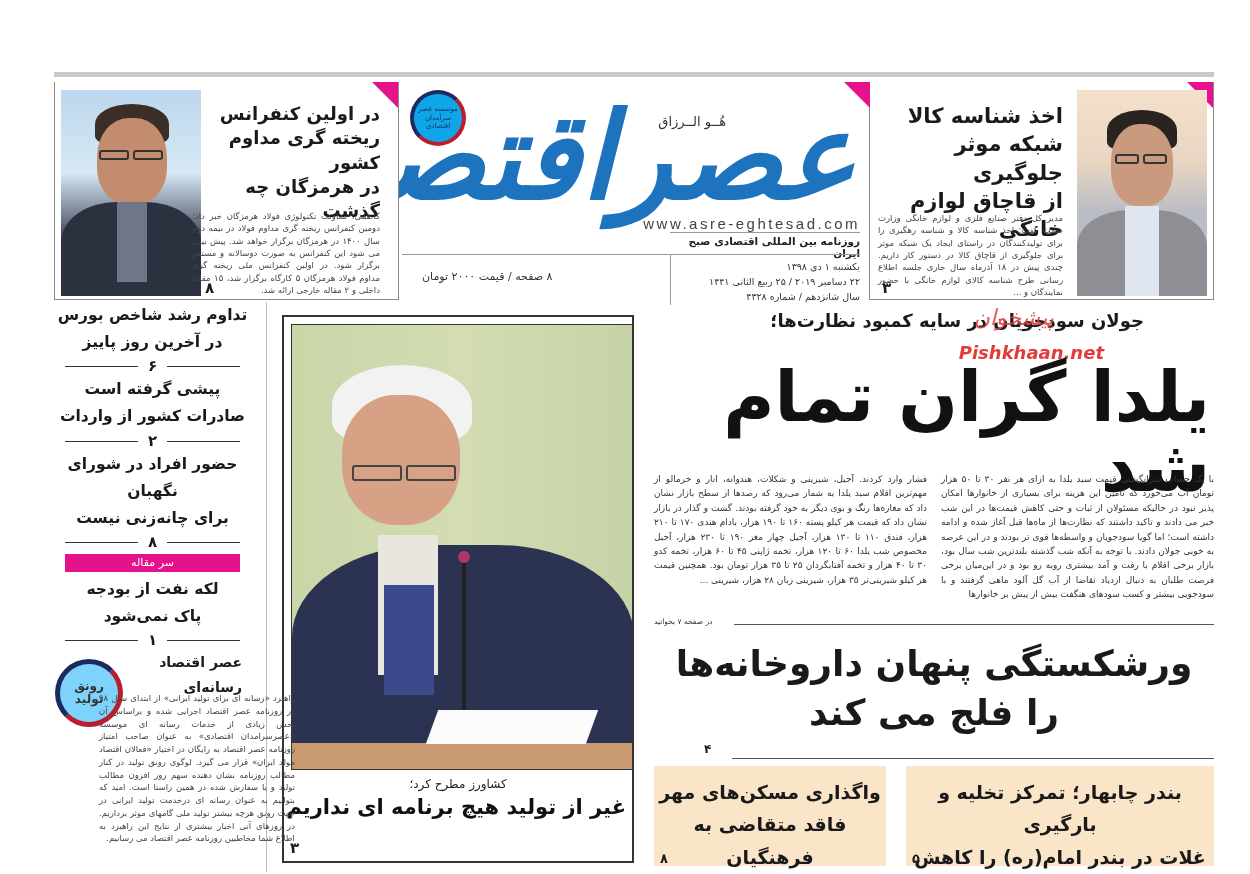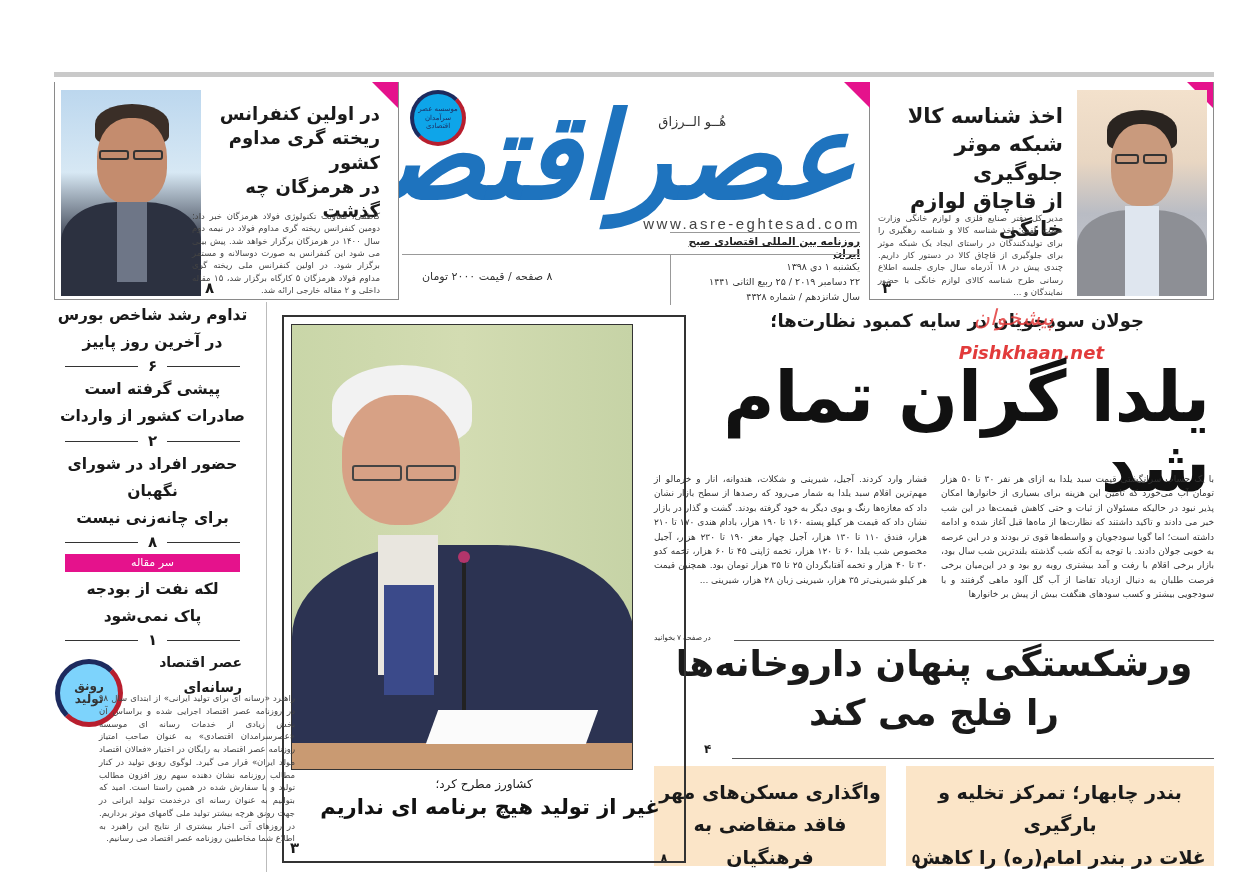--- a/index.html
+++ b/index.html
@@ -30,54 +30,54 @@
   .smalltxt { position: absolute; font-size: 8.5px; line-height: 1.45; color: #444; text-align: justify; }
   .st-right { right: 150px; top: 130px; width: 185px; }
   .st-left { right: 18px; top: 128px; width: 188px; }
   .pgnum { position: absolute; font-weight: bold; font-size: 15px; }
 
   
   .logo-title { position: absolute; right: 0; top: 0; width: 464px; height: 200px; }
   .logo-word { position: absolute; right: 10px; top: 15px; font-size: 120px; font-weight: bold; color: #1e73be; line-height: 1; letter-spacing: -6px; font-style: italic; }
   .motto { position: absolute; right: 140px; top: 32px; font-size: 13px; color: #333; }
   .site-url { position: absolute; right: 6px; top: 133px; font-family: Liberation Sans, sans-serif; font-size: 15px; letter-spacing: 2.5px; color: #444; direction: ltr; }
-  .subtitle { position: absolute; right: 6px; top: 150px; font-size: 10.5px; font-weight: bold; color: #222; border-top: 1px solid #999; padding-top: 2px; width: 190px; text-align: right; text-decoration: underline; }
+  .subtitle { position: absolute; right: 6px; top: 150px; font-size: 10.5px; font-weight: bold; color: #222; border-top: 1px solid #999; padding-top: 2px; width: 190px; text-align: right; }
   .info-lines { position: absolute; right: 6px; top: 172px; width: 190px; border-left: 1px solid #999; border-top: 1px solid #999; padding: 4px 0 0 0; font-size: 9.5px; line-height: 1.6; color: #333; }
   .price { position: absolute; left: 20px; top: 188px; font-size: 11px; color: #333; }
   .mast-bottom-line { position: absolute; left: 0; top: 172px; width: 274px; border-top: 1px solid #999; }
   .seal { position: absolute; left: 8px; top: 8px; width: 56px; height: 56px; border-radius: 50%; border: 4px solid #1d2a5e; border-right-color: #b81e2e; border-bottom-color: #b81e2e; display: flex; align-items: center; justify-content: center; font-size: 7px; text-align: center; line-height: 1.2; color: #1d2a5e; background: #0ea5e9; }
 
   
   .sidebar { position: absolute; left: 0; top: 230px; width: 196px; height: 570px; border-left: 1px solid transparent; text-align: center; }
   .sidebar::after { content: ""; position: absolute; left: 210px; top: 0; height: 570px; }
   .side-item { font-weight: bold; font-size: 15.5px; line-height: 1.75; color: #1a1a1a; }
   .side-sep { position: relative; height: 20px; display: flex; align-items: center; justify-content: center; }
   .side-sep::before { content: ""; position: absolute; left: 10px; right: 10px; top: 50%; border-top: 1px solid #333; }
   .side-sep span { position: relative; background: #fff; padding: 0 10px; font-weight: bold; font-size: 15px; }
   .editorial-tag { background: #e5128c; color: #fff; font-size: 11px; height: 18px; line-height: 18px; margin: 2px 10px 4px; }
   .brand-seal { position: absolute; left: 0; top: 338px; width: 68px; height: 68px; border-radius: 50%; border: 5px solid #1d2a5e; border-right-color: #b81e2e; border-bottom-color: #b81e2e; display:flex; align-items:center; justify-content:center; font-size: 12px; font-weight: bold; line-height: 1.1; color: #333; background: #7dd3fc; margin-top: 19px; }
   .side-small { position: absolute; left: 0; top: 390px; width: 196px; font-size: 8.5px; line-height: 1.5; color: #444; text-align: justify; margin-left: 44px; }
   .vline-side { position: absolute; left: 212px; top: 230px; width: 1px; height: 570px; background: #bbb; }
 
   
-  .center-box { position: absolute; left: 228px; top: 243px; width: 404px; height: 548px; border: 2px solid #333; }
+  .center-box { position: absolute; left: 228px; top: 243px; width: 352px; height: 548px; border: 2px solid #333; }
   .center-photo { position: absolute; left: 7px; top: 7px; width: 342px; height: 446px; border: 1px solid #333; background: linear-gradient(90deg,#c9d6a8 0%,#d3dcb2 50%,#c6d3a6 100%); overflow: hidden; }
   .center-kicker { position: absolute; left: 0; right: 0; top: 460px; text-align: center; font-size: 12px; color: #222; }
   .center-title { position: absolute; left: 6px; right: 6px; top: 478px; text-align: center; font-size: 21px; font-weight: bold; color: #111; white-space: nowrap; margin-left: 12px; }
   .center-pg { position: absolute; left: 6px; bottom: 4px; font-weight: bold; font-size: 15px; }
 
   
   .main { position: absolute; right: 0; top: 230px; width: 560px; height: 570px; }
   .main-kicker { position: absolute; right: 70px; top: 8px; font-size: 18px; font-weight: bold; color: #1a1a1a; }
   .watermark { position: absolute; right: 110px; top: 40px; font-size: 18px; font-weight: bold; color: #e23b3b; direction: ltr; font-style: italic; }
   .watermark-fa { position: absolute; right: 160px; top: 3px; font-size: 22px; color: #e23b3b; font-style: italic; opacity: .85; }
   .main-title { position: absolute; right: 4px; top: 60px; font-size: 70px; font-weight: bold; color: #111; line-height: 1; letter-spacing: -2px; }
   .lead-cols { position: absolute; right: 0; top: 170px; width: 560px; display: flex; gap: 14px; }
   .lead-col { flex: 1; font-size: 9px; line-height: 1.6; color: #333; text-align: justify; }
-  .continue-row { position: absolute; right: 0; top: 331px; width: 560px; height: 14px; font-family: Liberation Serif, serif; }
+  .continue-row { position: absolute; right: 0; top: 315px; width: 560px; height: 14px; }
   .continue-row .line { position: absolute; right: 0; left: 80px; top: 7px; border-top: 1px solid #555; }
   .continue-row .txt { position: absolute; left: 0; top: 0; font-size: 7.5px; color: #333; }
 
   .second-title { position: absolute; right: 0; width: 560px; top: 338px; text-align: center; font-size: 36px; font-weight: bold; line-height: 1.35; color: #1a1a1a; }
   .second-pg { position: absolute; left: 50px; top: 440px; font-weight: bold; font-size: 12px; }
   .second-line { position: absolute; right: 0; left: 78px; top: 456px; border-top: 1px solid #555; }
 
   .teaser { position: absolute; top: 464px; height: 100px; background: #fbe5c8; text-align: center; font-weight: bold; font-size: 19px; line-height: 1.7; color: #1a1a1a; padding-top: 10px; }
   .teaser-right { right: 0; width: 308px; }
   .teaser-left { left: 0; width: 232px; }

